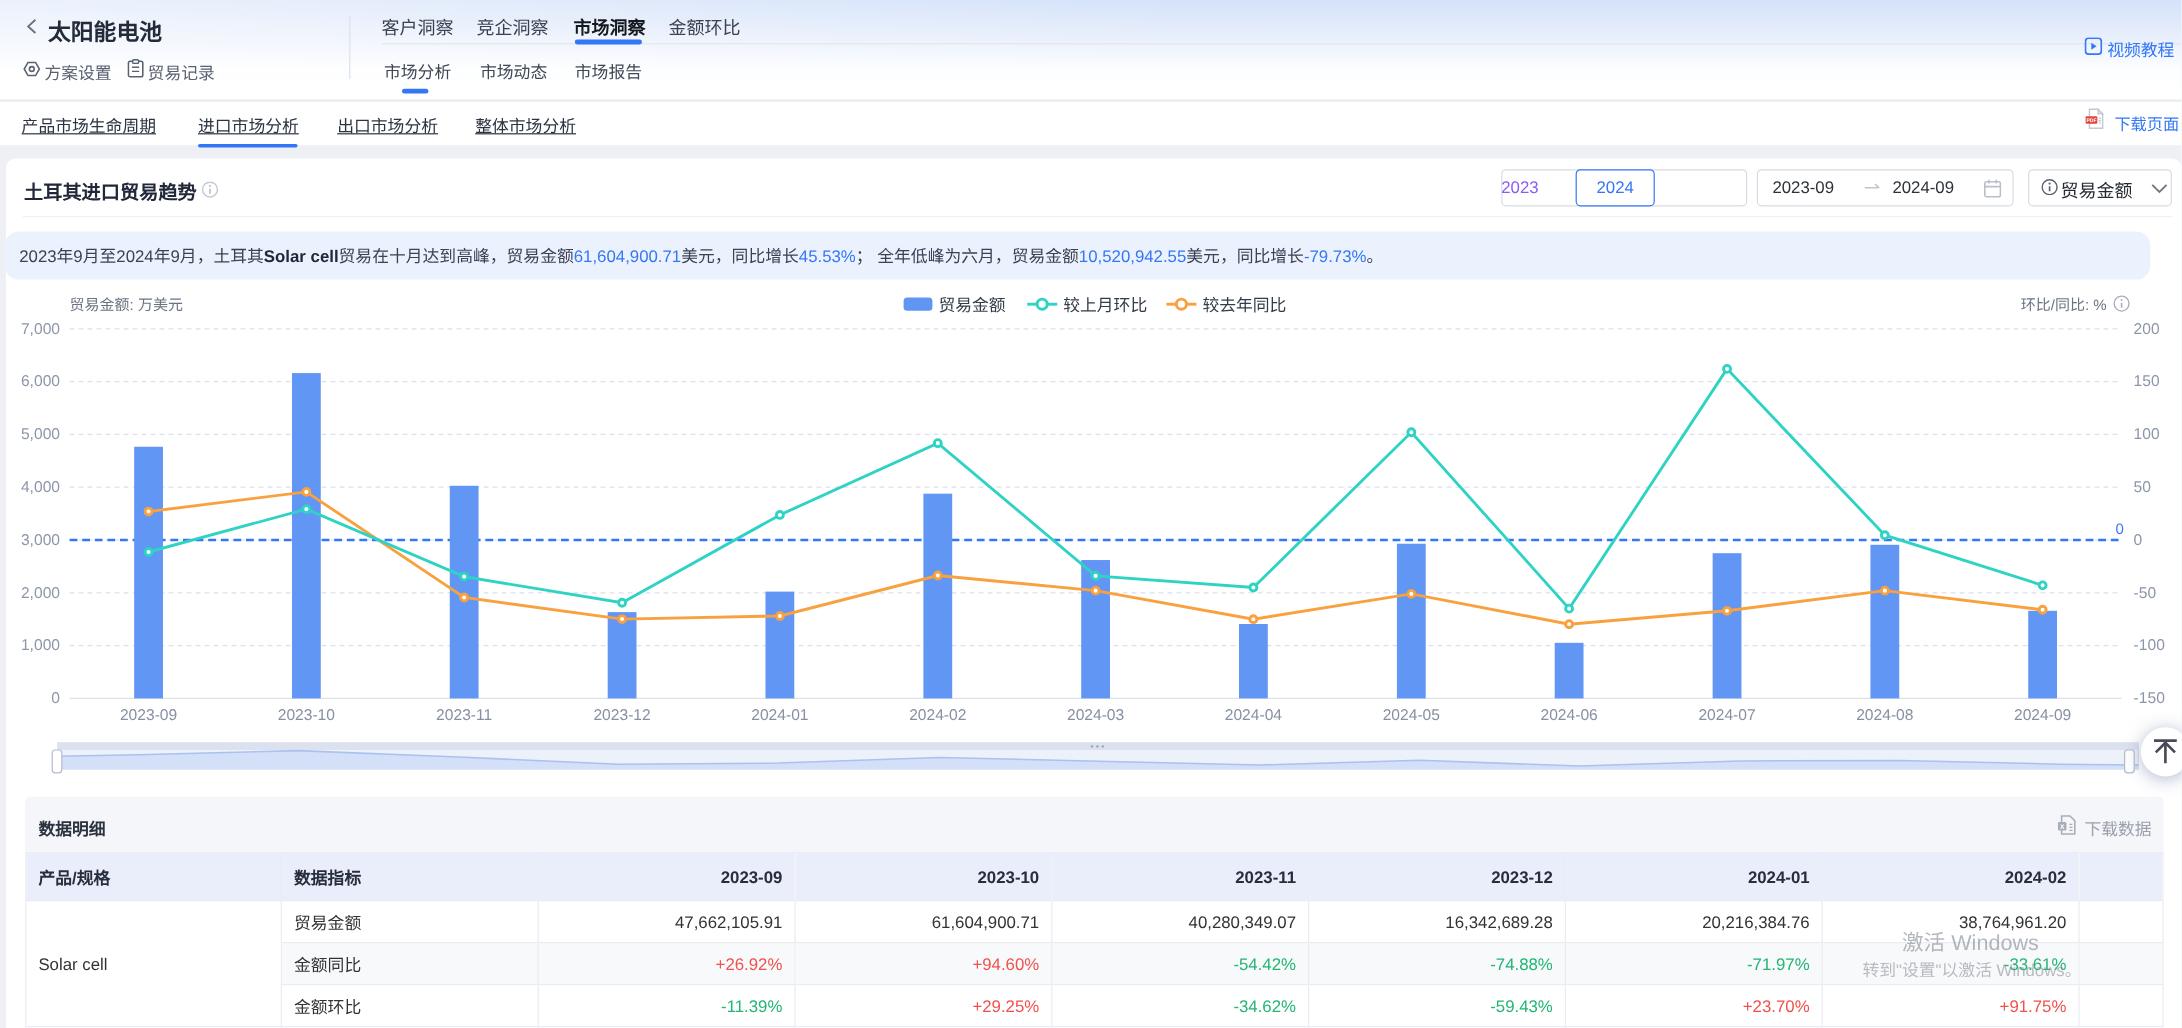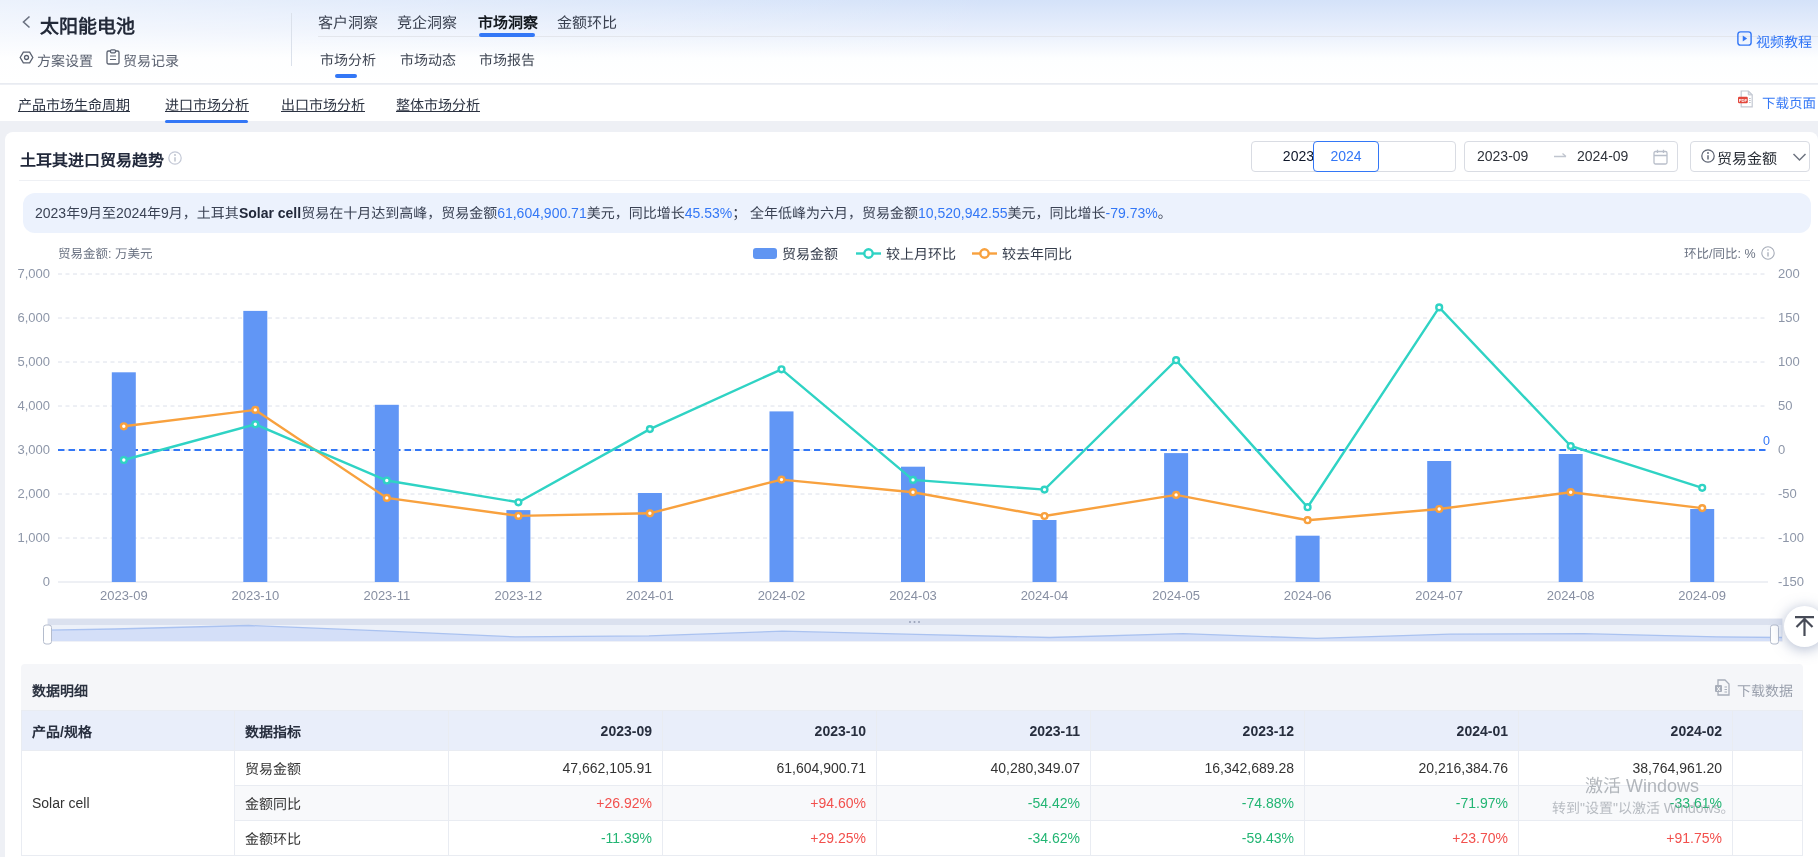--- a/index.html
+++ b/index.html
@@ -20,21 +20,21 @@
   .t2tab { position:absolute; top:49px; white-space:nowrap; font-size:14px; color:#3f4654; }
   #vdiv { position:absolute; left:291px; top:13px; width:1px; height:53px; background:#dbe1eb; }
   
   #nav { position:absolute; left:0; top:85px; width:1818px; height:36px; background:#fff; }
   .ntab { position:absolute; top:94px; white-space:nowrap; font-size:14px; color:#2c3342;text-decoration:underline; }
   
   #card { position:absolute; left:5px; top:132px; width:1813px; height:725px; background:#fff; border-radius:8px 8px 0 0; }
   #charttitle { position:absolute; left:20px; top:147px; font-size:16px; font-weight:bold; color:#21283a; }
   .ctrl { position:absolute; top:141px; height:31px; border:1px solid #d9dce3; border-radius:4px; background:#fff; font-size:14px; color:#3f4654; }
   
-  #banner { position:absolute; left:23px; top:193px; width:1788px; height:40px; background:#ecf2fd; border-radius:12px;
+  #banner { position:absolute; left:4px; top:193px; width:1788px; height:40px; background:#ecf2fd; border-radius:12px;
             font-size:14px; color:#3a4254; line-height:40px; padding-left:12px; }
   
   #dtlbar { position:absolute; left:21px; top:664px; width:1782px; height:46px; background:#f5f6f9; border-radius:4px 4px 0 0; }
   table { border-collapse:collapse; table-layout:fixed; }
   #tbl { position:absolute; left:21px; top:710px; width:1782px; font-size:14px; }
   #tbl th, #tbl td { padding:0 10px; border:1px solid #e9ecf2; overflow:hidden; white-space:nowrap; }
   #tbl th { height:40px; }
   #tbl td { height:35px; }
   #tbl th { background:#e9eefa; font-weight:bold; color:#272e3e; text-align:right; }
   #tbl th.l, #tbl td.l { text-align:left; }
@@ -106,21 +106,21 @@
   <svg class="abs" style="left:168px;top:151px" width="14" height="14" viewBox="0 0 14 14">
       <circle cx="7" cy="7" r="6.2" fill="none" stroke="#c4c9d6" stroke-width="1.2"></circle>
       <path d="M7 6.2 V10.4" stroke="#b9bfca" stroke-width="1.4"></path>
       <circle cx="7" cy="4" r="0.9" fill="#b9bfca"></circle>
     </svg>
   <div class="abs" style="left:19px;top:180px;width:1791px;height:1px;background:#eef0f4"></div>
 
   <div class="ctrl" style="left:1251px;width:205px"></div>
   <div class="abs" style="left:1313px;top:141px;width:66px;height:31px;border:1px solid #3377f6;border-radius:4px;z-index:2;background:#fff"></div>
 
-  <div class="abs" style="left:1251px;top:148px;width:63px;text-align:right;font-size:14px;color:#0f172a">2023</div>
+  <div class="abs" style="left:1251px;top:148px;width:63px;text-align:left;font-size:14px;color:#8b5cf6">2023</div>
   <div class="abs blue" style="left:1313px;top:148px;width:66px;text-align:center;font-size:14px;z-index:3">2024</div>
   <div class="abs" style="left:1316px;top:148px;width:77px;text-align:center;font-size:14px;color:#2e323a">近一年</div>
   <div class="ctrl" style="left:1464px;width:214px"></div>
   <div class="abs" style="left:1477px;top:148px;font-size:14px;color:#2e323a">2023-09</div>
   <svg class="abs" style="left:1553px;top:151px" width="15" height="10" viewBox="0 0 15 10">
       <path d="M1 5.5 H13 M9.5 2.5 L13 5.5" stroke="#c0c5cf" stroke-width="1.3" fill="none"></path>
     </svg>
   <div class="abs" style="left:1577px;top:148px;font-size:14px;color:#2e323a">2024-09</div>
   <svg class="abs" style="left:1653px;top:149px" width="15" height="16" viewBox="0 0 15 16">
       <rect x="1" y="2.5" width="13" height="12.5" rx="1.5" fill="none" stroke="#b9bfca" stroke-width="1.3"></rect>

